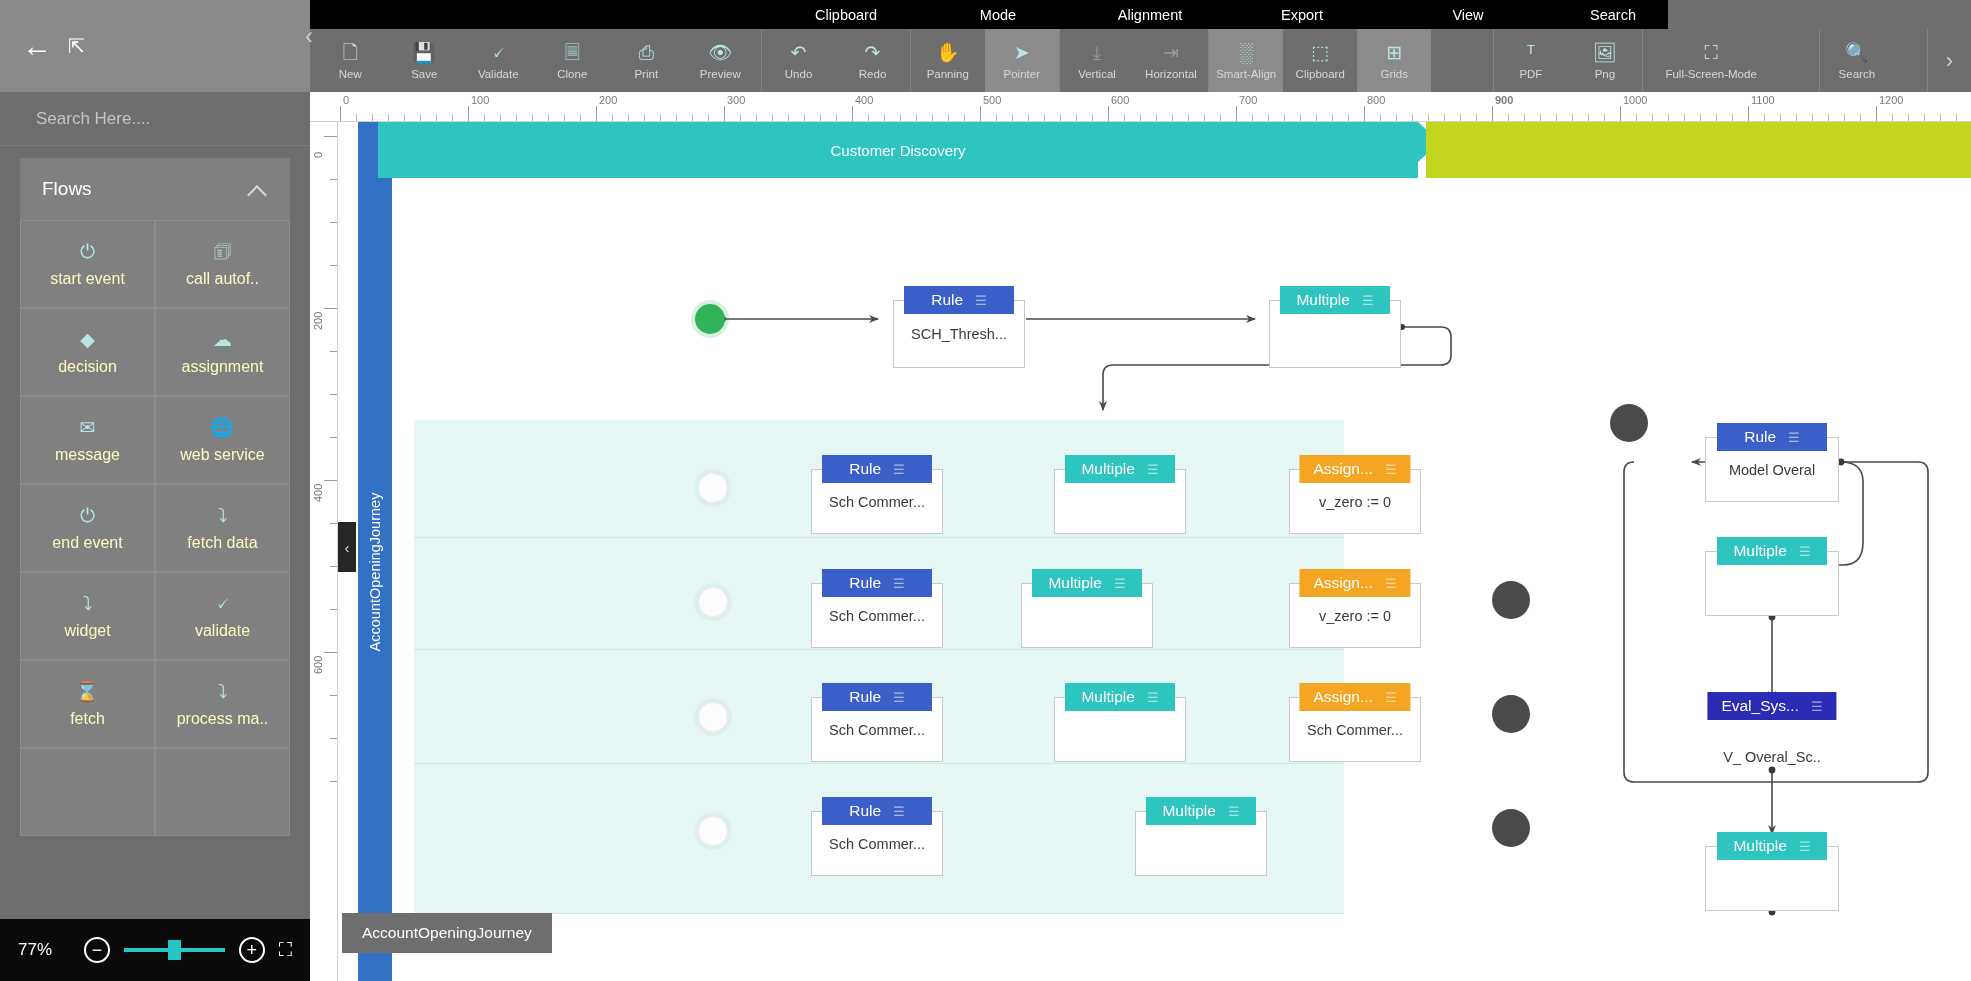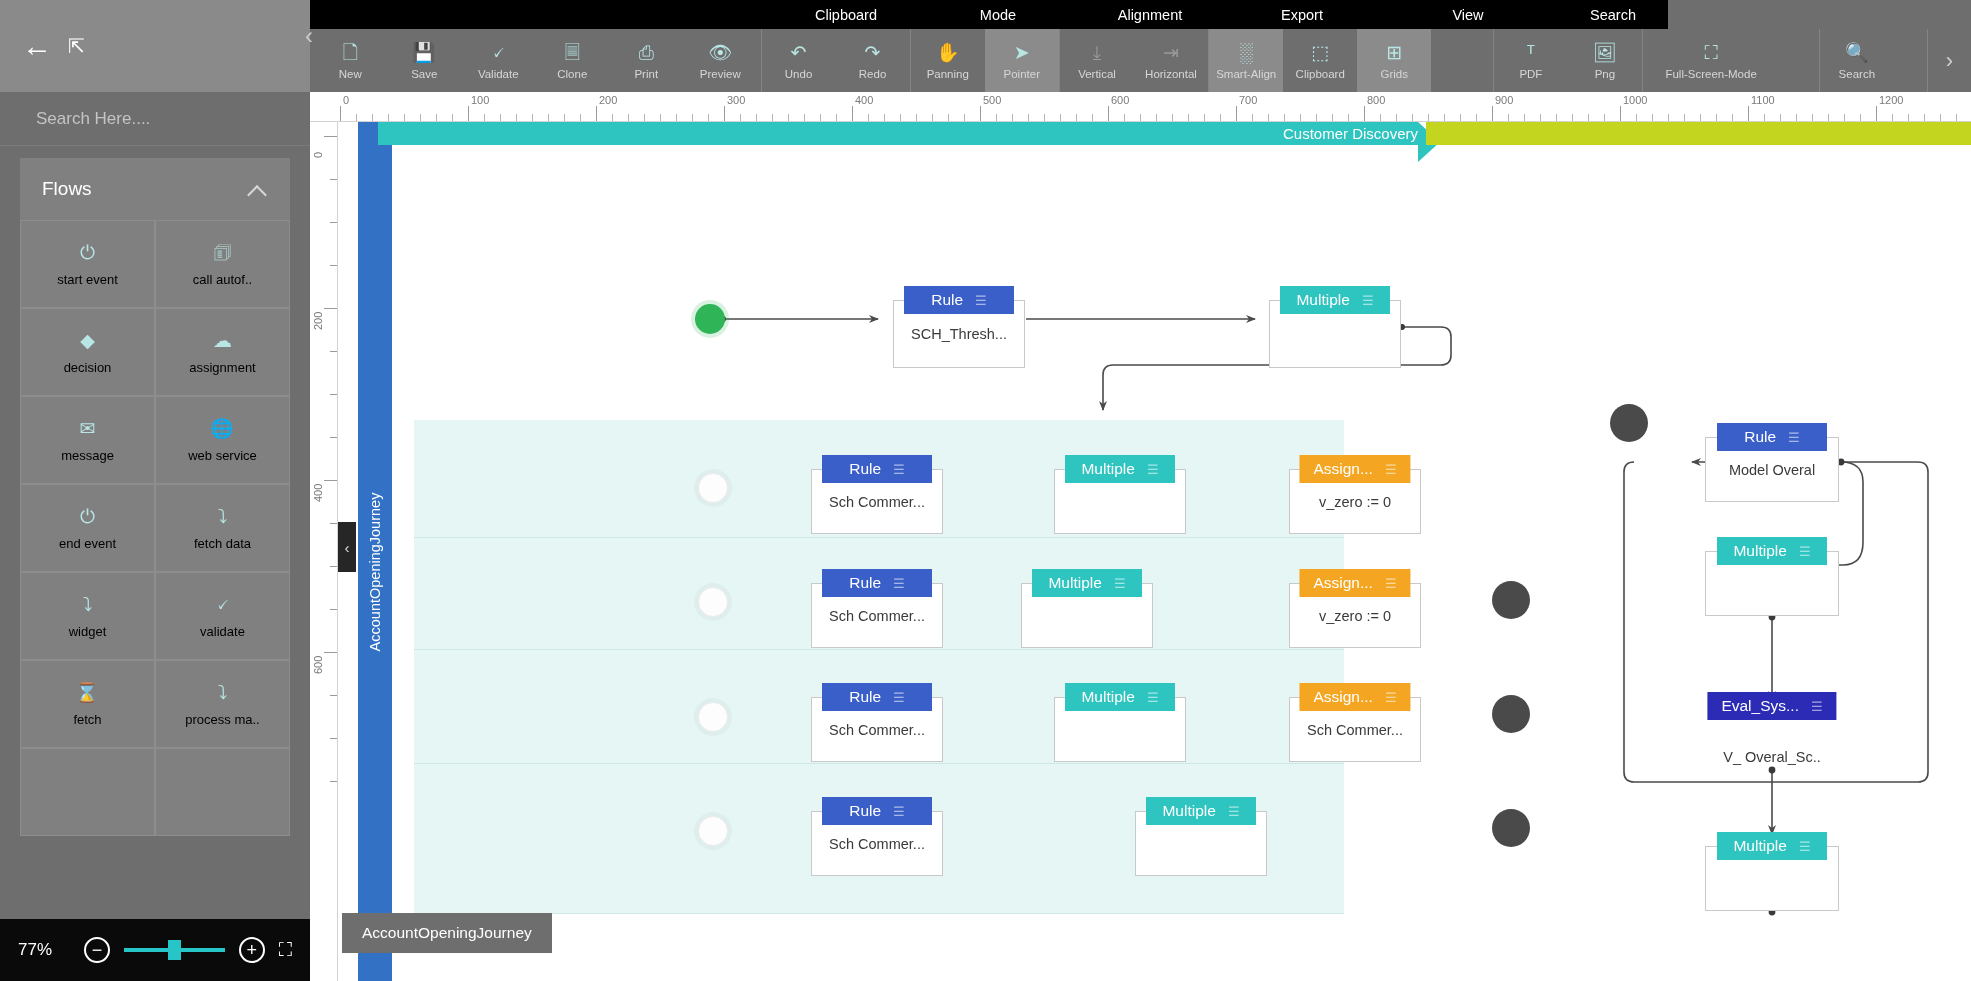--- a/index.html
+++ b/index.html
@@ -28,21 +28,21 @@
   .chev { width:20px; height:12px; position:relative; opacity:.85; }
   .chev::before{ content:""; position:absolute; left:2px; top:1px; width:12px; height:12px;
     border-right:2px solid #e7e7e7; border-bottom:2px solid #e7e7e7;
     transform:rotate(45deg); }
   .chev.up::before{ transform:rotate(-135deg); top:5px;}
   .acc-body { display:grid; grid-template-columns:1fr 1fr; }
   .tool { height:88px; border:1px solid #8d8d8d; display:flex; flex-direction:column;
     align-items:center; justify-content:center; gap:8px; cursor:pointer; }
   .tool .ico { color:#b7e6e4; font-size:19px; line-height:1; height:22px;
     display:flex; align-items:center; }
-  .tool .lbl { color:#000000; font-size:13px; }
+  .tool .lbl { color:#fef9c3; font-size:16px; }
   #zoombar { position:absolute; left:0; bottom:0; width:310px; height:62px;
     background:#0a0a0a; display:flex; align-items:center; padding:0 18px; gap:14px;
     z-index:40; }
   #zoom-pct { color:#fff; font-size:17px; width:52px; }
   .circ-btn { width:26px; height:26px; border-radius:50%; border:2px solid #fff;
     color:#fff; display:flex; align-items:center; justify-content:center;
     font-size:18px; line-height:0; cursor:pointer; flex:0 0 auto; }
   #slider { position:relative; flex:1; height:4px; background:#27c5c7; }
   #slider-knob { position:absolute; left:44%; top:-8px; width:13px; height:20px;
     background:#27c5c7; cursor:pointer; }
@@ -86,22 +86,22 @@
   #surface { position:absolute; left:28px; top:30px; right:0; bottom:0;
     overflow:hidden; background:#fff; }
 
   
   #pool-band { position:absolute; left:20px; top:0; width:34px; bottom:-40px;
     background:#3371c4; }
   #pool-label { position:absolute; left:0; top:0; width:34px; height:100%;
     display:flex; align-items:center; justify-content:center; }
   #pool-label span { color:#fff; font-size:14.5px; white-space:nowrap;
     transform:rotate(-90deg); }
-  .lane-hdr { position:absolute; height:23px; display:flex; align-items:center;
-    justify-content:flex-end; color:#fff; font-size:15px; }
+  .lane-hdr { position:absolute; height:56px; display:flex; align-items:center;
+    justify-content:center; color:#fff; font-size:15px; }
   .lane-hdr .tip { position:absolute; right:-22px; top:0; width:0; height:0;
     border-top:20px solid transparent; border-bottom:20px solid transparent; }
 
   .swimrow { position:absolute; left:76px; width:930px; background:#e6f6f5;
     border-bottom:1px solid #cfe7e5; }
 
   
   .node { position:absolute; background:#fff; border:1px solid #c9c9c9; }
   .node-hdr { position:absolute; left:50%; transform:translateX(-50%);
     top:-15px; height:28px; min-width:110px; display:flex; align-items:center;
@@ -417,21 +417,21 @@
         <div class="tickmaj" style="left: 1054px;"></div>
         <div class="ticklbl" style="left: 1054px;">800</div>
         <div class="tickmin" style="left: 1070px;"></div>
         <div class="tickmin" style="left: 1086px;"></div>
         <div class="tickmin" style="left: 1102px;"></div>
         <div class="tickmin" style="left: 1118px;"></div>
         <div class="tickmin" style="left: 1134px;"></div>
         <div class="tickmin" style="left: 1150px;"></div>
         <div class="tickmin" style="left: 1166px;"></div>
         <div class="tickmaj" style="left: 1182px;"></div>
-        <div class="ticklbl" style="left: 1182px;">900</div>
+        <div class="ticklbl" style="left: 1182px; font-weight: bold;">900</div>
         <div class="tickmin" style="left: 1198px;"></div>
         <div class="tickmin" style="left: 1214px;"></div>
         <div class="tickmin" style="left: 1230px;"></div>
         <div class="tickmin" style="left: 1246px;"></div>
         <div class="tickmin" style="left: 1262px;"></div>
         <div class="tickmin" style="left: 1278px;"></div>
         <div class="tickmin" style="left: 1294px;"></div>
         <div class="tickmaj" style="left: 1310px;"></div>
         <div class="ticklbl" style="left: 1310px;">1000</div>
         <div class="tickmin" style="left: 1326px;"></div>

